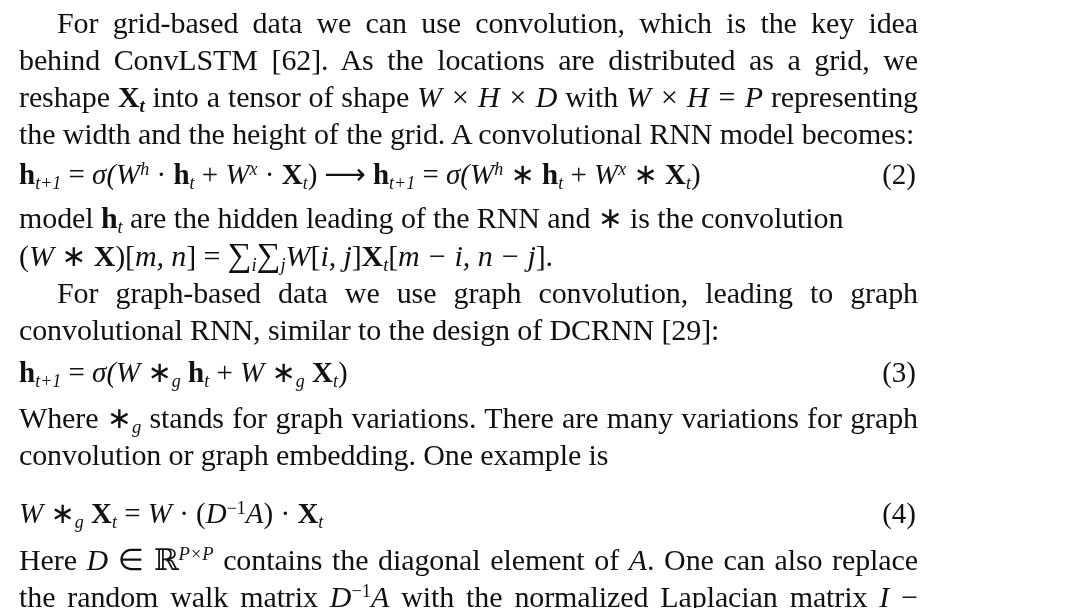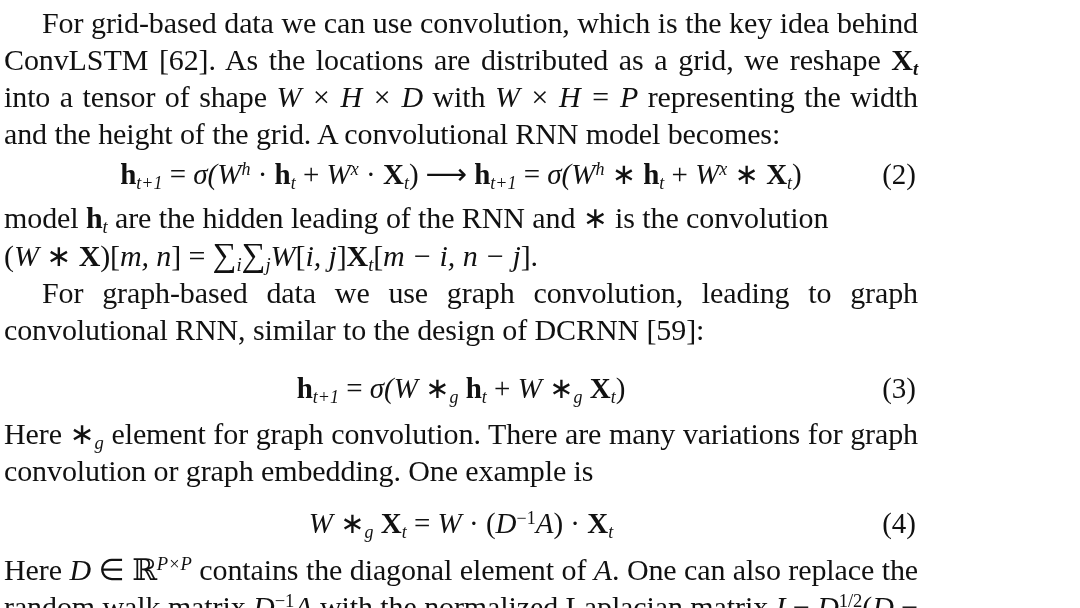--- a/index.html
+++ b/index.html
@@ -11,21 +11,21 @@
     width: 1080px;
     height: 608px;
     overflow: hidden;
     font-family: "Liberation Serif", serif;
     color: #111111;
   }
   .page {
     width: 936px;
     height: 608px;
     box-sizing: border-box;
-    padding: 4px 18px 0 4px;
+    padding: 4px 18px 0 19px;
     position: relative;
   }
   .para {
     font-size: 30px;
     line-height: 37px;
     text-align: justify;
     text-justify: inter-word;
     margin: 0;
     letter-spacing: -0.1px;
   }
@@ -34,21 +34,20 @@
   }
   .eqline {
     position: relative;
     font-size: 29px;
     line-height: 37px;
     margin: 4px 0 3px 0;
     height: 40px;
   }
   .eqbody {
     display: block;
-    text-align: center;
     white-space: nowrap;
   }
   .eqnum {
     position: absolute;
     right: 2px;
     top: 0;
     font-size: 29px;
   }
   
   .mi { font-style: italic; }
@@ -83,32 +82,32 @@
     <span class="eqbody">
       <span class="mb">h</span><sub class="s">t+1</sub><span class="up"> = </span><span class="mi">σ(</span><span class="mi">W</span><sup class="s">h</sup><span class="up"> · </span><span class="mb">h</span><sub class="s">t</sub><span class="up"> + </span><span class="mi">W</span><sup class="s">x</sup><span class="up"> · </span><span class="mb">X</span><sub class="s">t</sub><span class="up">)</span><span class="arrow">⟶</span><span class="mb">h</span><sub class="s">t+1</sub><span class="up"> = </span><span class="mi">σ(</span><span class="mi">W</span><sup class="s">h</sup><span class="up"> ∗ </span><span class="mb">h</span><sub class="s">t</sub><span class="up"> + </span><span class="mi">W</span><sup class="s">x</sup><span class="up"> ∗ </span><span class="mb">X</span><sub class="s">t</sub><span class="up">)</span>
     </span>
     <span class="eqnum">(2)</span>
   </div>
 
   <p class="para"><span>model </span><span class="nowrap"><span class="mb">h</span><sub class="s">t</sub></span><span> are the hidden leading of the RNN and ∗ is the convolution</span></p>
 
   <p class="para" style="text-align:left;"><span class="up">(</span><span class="mi">W</span><span class="up"> ∗ </span><span class="mb">X</span><span class="up">)[</span><span class="mi">m, n</span><span class="up">] = </span><span class="sum">∑</span><sub class="s">i</sub><span class="sum">∑</span><sub class="s">j</sub><span class="mi">W</span><span class="up">[</span><span class="mi">i, j</span><span class="up">]</span><span class="mb">X</span><sub class="s">t</sub><span class="up">[</span><span class="mi">m − i, n − j</span><span class="up">].</span></p>
 
-  <p class="para indent">For graph-based data we use graph convolution, leading to graph convolutional RNN, similar to the design of DCRNN [59]:</p>
+  <p class="para indent">For graph-based data we use graph convolution, leading to graph convolutional RNN, similar to the design of DCRNN [29]:</p>
 
-  <div class="eqline" style="margin-top:22px;">
+  <div class="eqline" style="margin-top:6px;">
     <span class="eqbody">
       <span class="mb">h</span><sub class="s">t+1</sub><span class="up"> = </span><span class="mi">σ(</span><span class="mi">W</span><span class="up"> ∗</span><sub class="s">g</sub><span>&nbsp;</span><span class="mb">h</span><sub class="s">t</sub><span class="up"> + </span><span class="mi">W</span><span class="up"> ∗</span><sub class="s">g</sub><span>&nbsp;</span><span class="mb">X</span><sub class="s">t</sub><span class="up">)</span>
     </span>
     <span class="eqnum">(3)</span>
   </div>
 
-  <p class="para" style="margin-top:5px;"><span>Here ∗</span><sub class="s">g</sub><span> element for graph convolution. There are many variations for graph convolution or graph embedding. One example is</span></p>
+  <p class="para" style="margin-top:5px;"><span>Where ∗</span><sub class="s">g</sub><span> stands for graph variations. There are many variations for graph convolution or graph embedding. One example is</span></p>
 
-  <div class="eqline" style="margin-top:16px;">
+  <div class="eqline" style="margin-top:22px;">
     <span class="eqbody">
       <span class="mi">W</span><span class="up"> ∗</span><sub class="s">g</sub><span>&nbsp;</span><span class="mb">X</span><sub class="s">t</sub><span class="up"> = </span><span class="mi">W</span><span class="up"> · (</span><span class="mi">D</span><sup class="n">−1</sup><span class="mi">A</span><span class="up">) · </span><span class="mb">X</span><sub class="s">t</sub>
     </span>
     <span class="eqnum">(4)</span>
   </div>
 
   <p class="para" style="margin-top:6px;"><span>Here </span><span class="mi">D</span><span class="up"> ∈ </span><span class="bb">ℝ</span><sup class="s">P×P</sup><span> contains the diagonal element of </span><span class="mi">A</span><span>. One can also replace the random walk matrix </span><span class="mi">D</span><sup class="n">−1</sup><span class="mi">A</span><span> with the normalized Laplacian matrix </span><span class="mi">I</span><span class="up"> − </span><span class="mi">D</span><sup class="n">1/2</sup><span class="up">(</span><span class="mi">D</span><span class="up"> − </span><span class="mi">A</span><span class="up">)</span><span class="mi">D</span><sup class="n">1/2</sup><span> as in [29].</span></p>
 
 </div>
 

